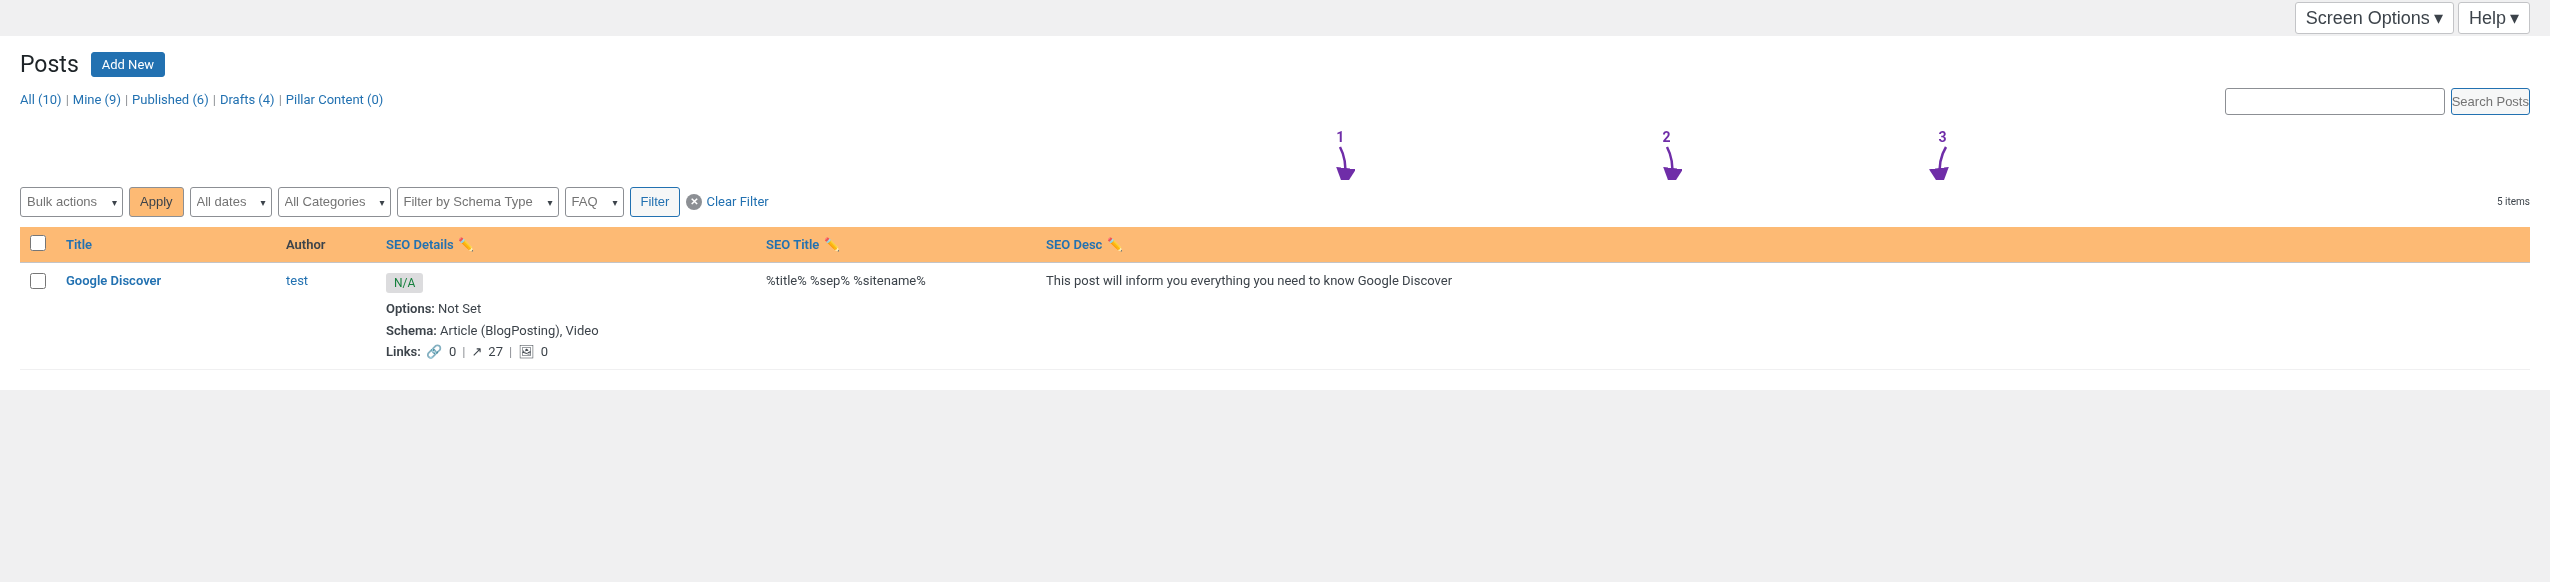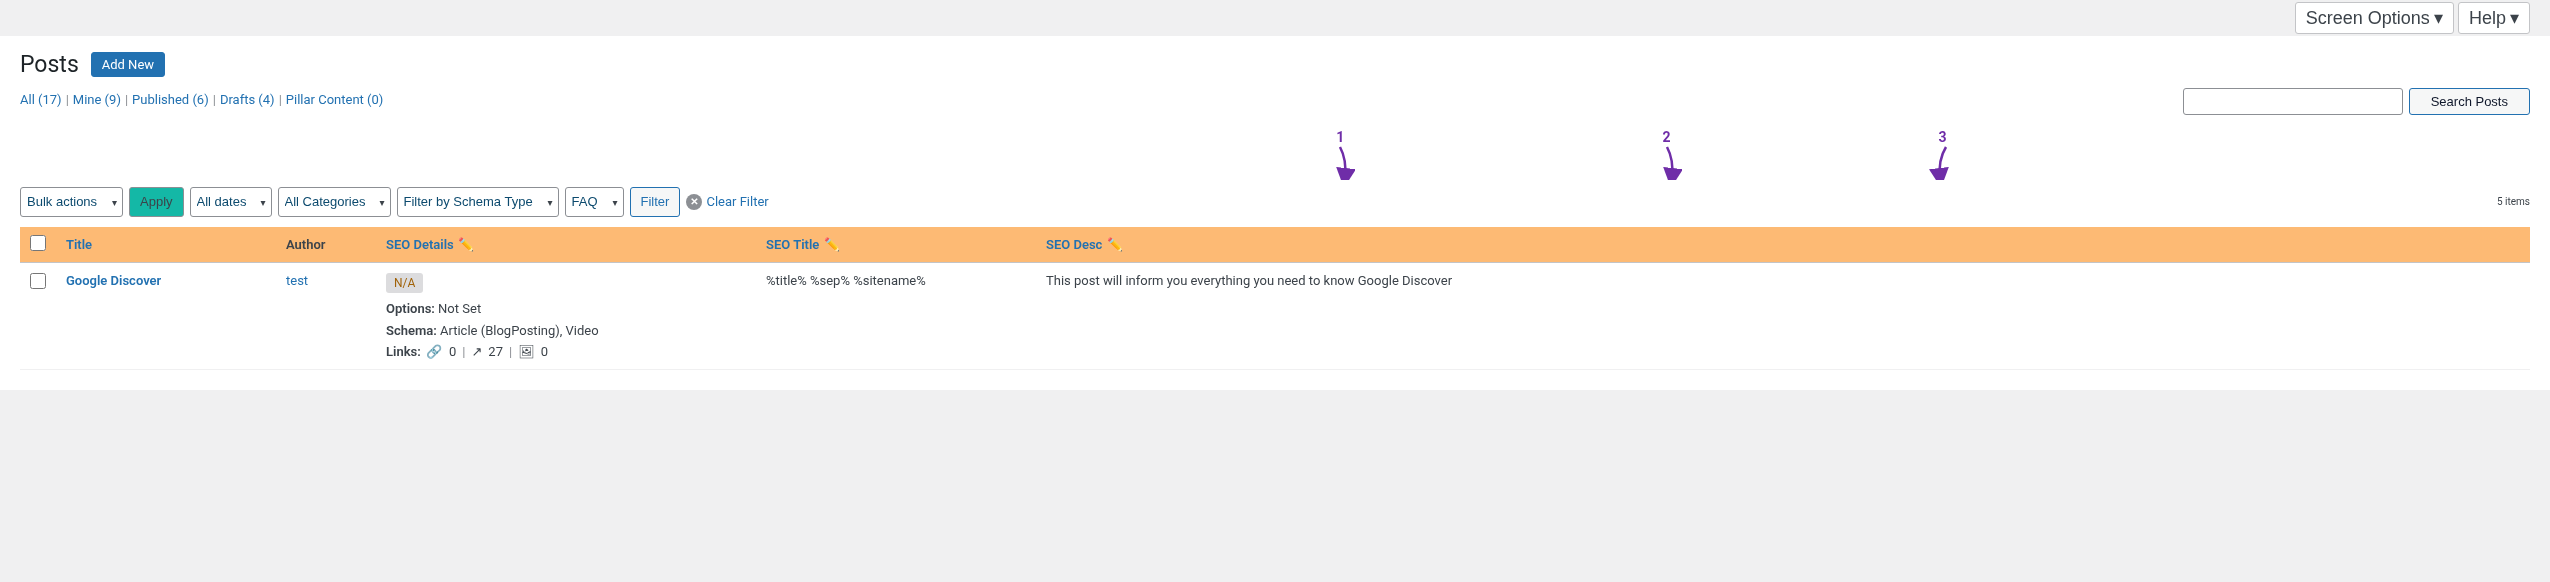--- a/index.html
+++ b/index.html
@@ -83,23 +83,23 @@
       border-radius: 3px;
       padding: 5px 8px;
       font-size: 13px;
       width: 220px;
       background: #fff;
     }
     .search-posts-btn {
       background: #f6f7f7;
       border: 1px solid #2271b1;
       border-radius: 3px;
-      padding: 5px 21px;
-      font-size: 13px;
-      color: #0f172a;
+      padding: 5px 0;
+      font-size: 13px;
+      color: #737373;
       cursor: pointer;
       font-weight: 500;
     }
 
     
     .filter-links {
       display: flex;
       align-items: center;
       gap: 0;
       margin-bottom: 10px;
@@ -123,26 +123,26 @@
       margin-bottom: 0;
       padding: 6px 0;
       flex-wrap: wrap;
     }
     .toolbar-row select {
       border: 1px solid #8c8f94;
       border-radius: 3px;
       padding: 4px 6px;
       font-size: 13px;
       background: #fff;
-      color: #0c4a6e;
+      color: #737373;
       cursor: pointer;
       height: 30px;
     }
     .apply-btn {
-      background: #14b8a6;
+      background: #fdba74;
       border: 1px solid #8c8f94;
       border-radius: 3px;
       padding: 4px 10px;
       font-size: 13px;
       color: #3c434a;
       cursor: pointer;
       height: 30px;
     }
     .filter-btn {
       background: #f6f7f7;
@@ -205,21 +205,21 @@
       font-size: 13px;
     }
     .author-link {
       color: #2271b1;
       text-decoration: none;
     }
 
     
     .na-badge {
       background: #dcdcde;
-      color: #a16207;
+      color: #15803d;
       border-radius: 3px;
       padding: 3px 8px;
       font-size: 12px;
       display: inline-block;
       margin-bottom: 6px;
     }
     .seo-meta p {
       margin-bottom: 3px;
       font-size: 13px;
       line-height: 1.5;
@@ -303,21 +303,21 @@
 
   <div class="main-content">
 
     <div class="page-title-row">
       <h1 class="page-title">Posts</h1>
       <a class="add-new-btn">Add New</a>
     </div>
 
     <div style="display:flex; align-items:center; justify-content:space-between; margin-bottom:8px;">
       <div class="filter-links">
-        <a href="#">All (17)</a>
+        <a href="#">All (10)</a>
         <span class="separator"> | </span>
         <a href="#">Mine (9)</a>
         <span class="separator"> | </span>
         <a href="#">Published (6)</a>
         <span class="separator"> | </span>
         <a href="#">Drafts (4)</a>
         <span class="separator"> | </span>
         <a href="#">Pillar Content (0)</a>
       </div>
       <div class="search-row">

